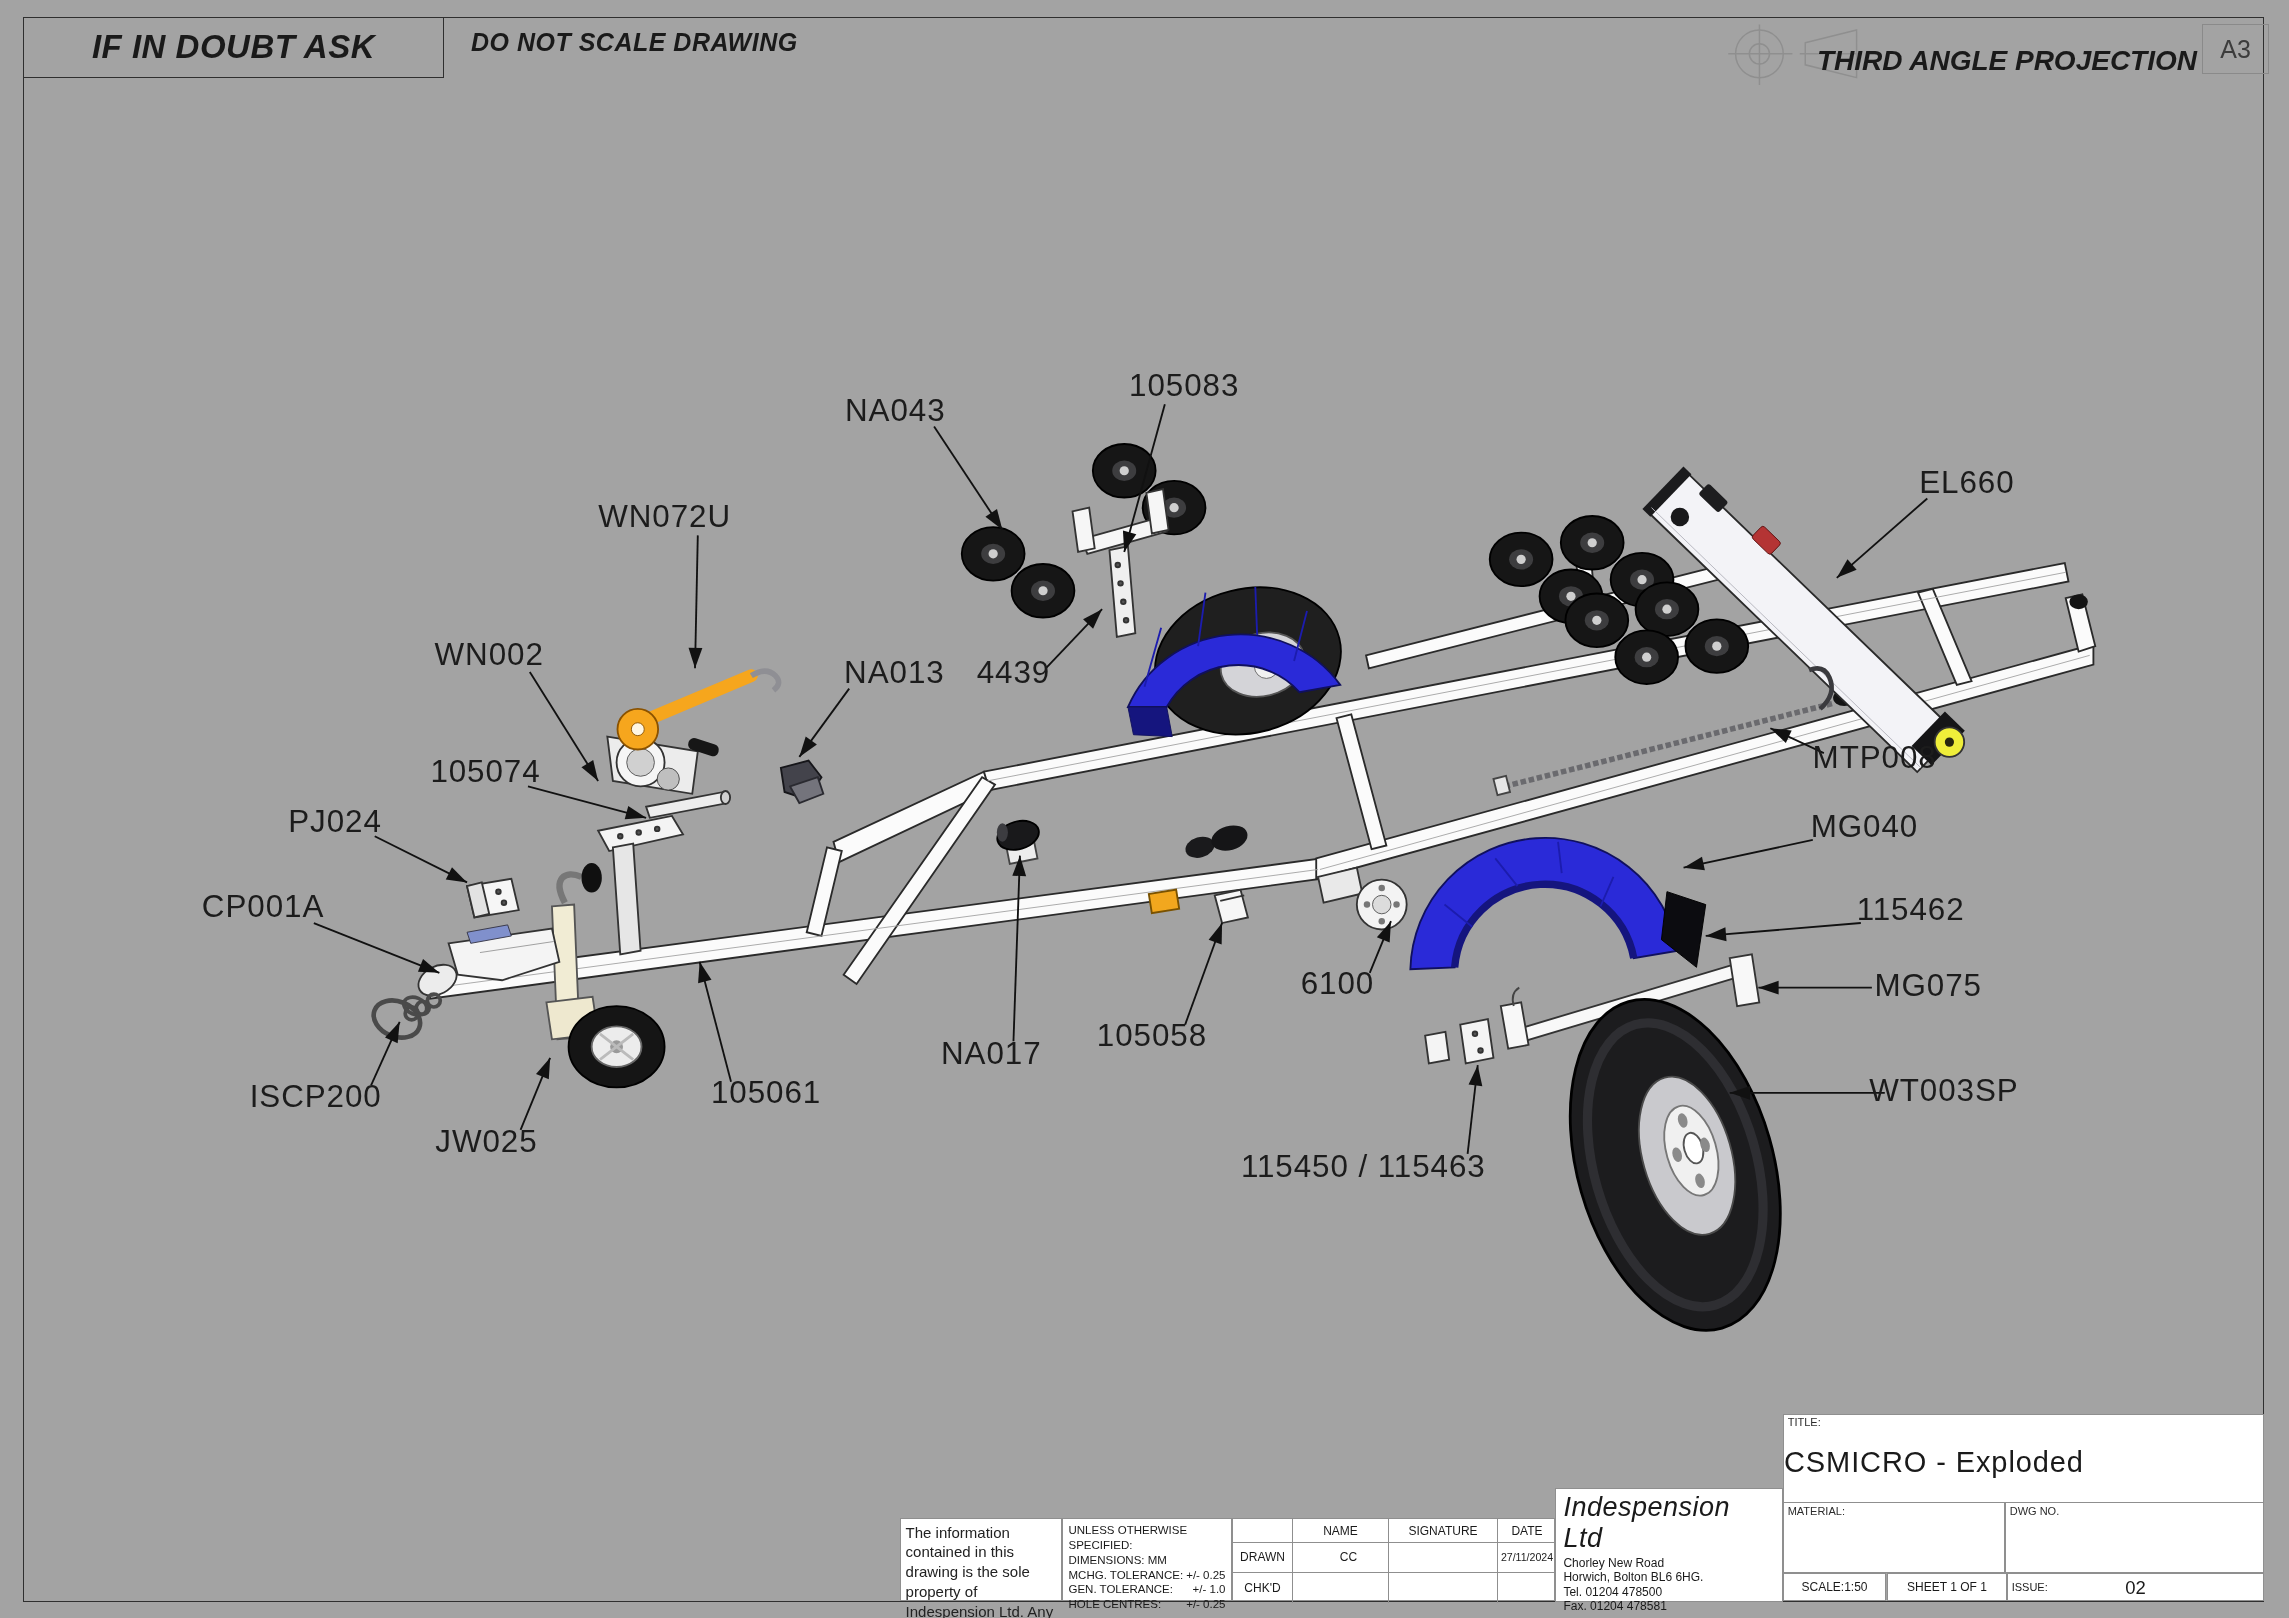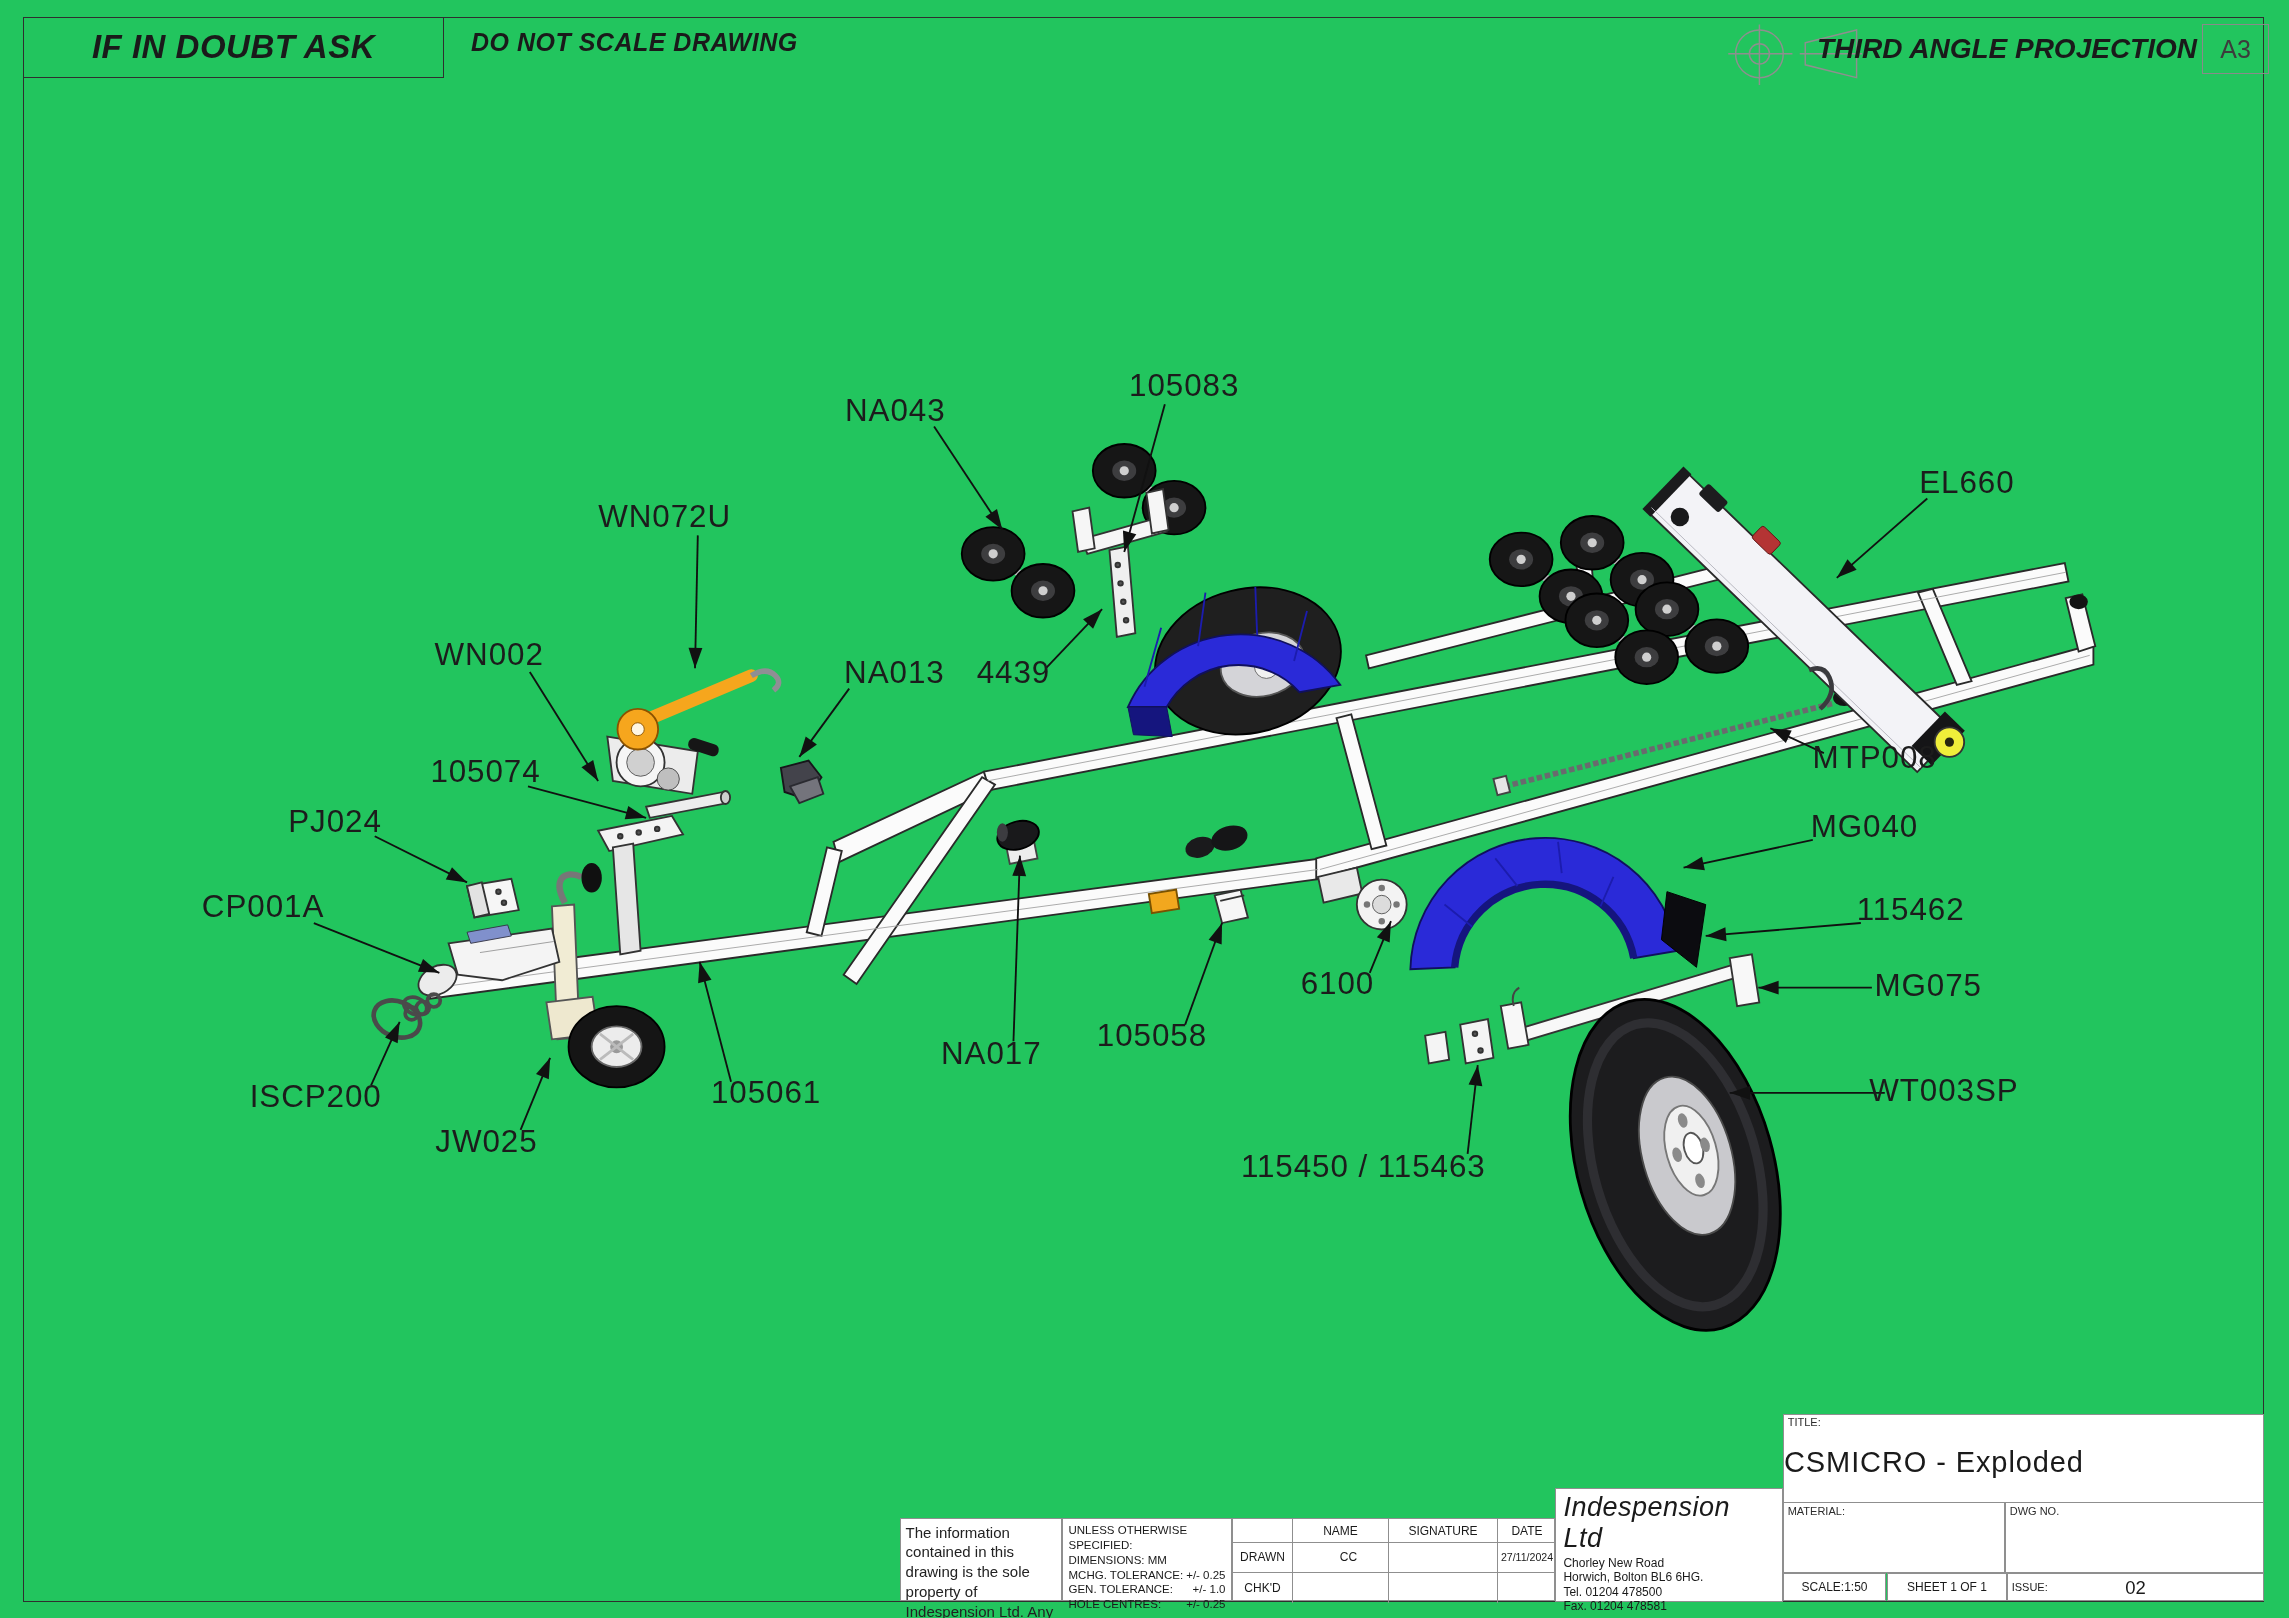--- a/index.html
+++ b/index.html
@@ -1,27 +1,27 @@
 <!DOCTYPE html>
 <html style="font-size:14.8px"><head>
 <meta charset="utf-8">
 <style>
   html,body{margin:0;padding:0;background:#ffffff;}
-  #page{position:relative;width:2290px;height:1619px;background:#22c55e;overflow:hidden;
+  #page{position:relative;width:2290px;height:1619px;background:#a3a3a3;overflow:hidden;
         font-family:"Liberation Sans",sans-serif;color:#1a1a1a;}
   #sheet-border{position:absolute;left:23px;top:16.6px;width:2241px;height:1585px;
         border:1.8px solid #2f2f2f;box-sizing:border-box;}
   
   #warn-box{position:absolute;left:23px;top:16.6px;width:421px;height:61px;border:1.8px solid #2f2f2f;
         box-sizing:border-box;display:flex;align-items:center;justify-content:center;
         font-style:italic;font-weight:bold;font-size:33px;letter-spacing:0.5px;}
   #no-scale{position:absolute;left:471px;top:28px;font-style:italic;font-weight:bold;font-size:25px;letter-spacing:0.5px;}
   #proj-wrap{position:absolute;left:1728px;top:18.5px;width:541px;height:65px;}
   #proj-sym{position:absolute;left:0;top:0;}
-  #proj-text{position:absolute;right:72px;top:14px;font-style:italic;font-weight:bold;font-size:28px;white-space:nowrap;}
+  #proj-text{position:absolute;right:72px;top:26px;font-style:italic;font-weight:bold;font-size:28px;white-space:nowrap;}
   #a3-box{position:absolute;right:0;top:5.5px;width:67px;height:50px;border:1.8px solid #8a8a8a;
         box-sizing:border-box;display:flex;align-items:center;justify-content:center;
         font-size:25px;color:#3c3c3c;}
   
   #scene{position:absolute;left:0;top:0;}
   .plbl{font-family:"Liberation Sans",sans-serif;font-size:34px;fill:#1c1c1c;letter-spacing:1px;}
   
   #tb{position:absolute;left:900px;top:1410px;width:1366px;height:193px;font-size:12px;}
   .tbx{position:absolute;border:0.9px solid #8f8f8f;box-sizing:border-box;background:#fff;}
   .tlabel{font-size:11px;color:#2c2c2c;padding:1.8px 0 0 3.7px;}

